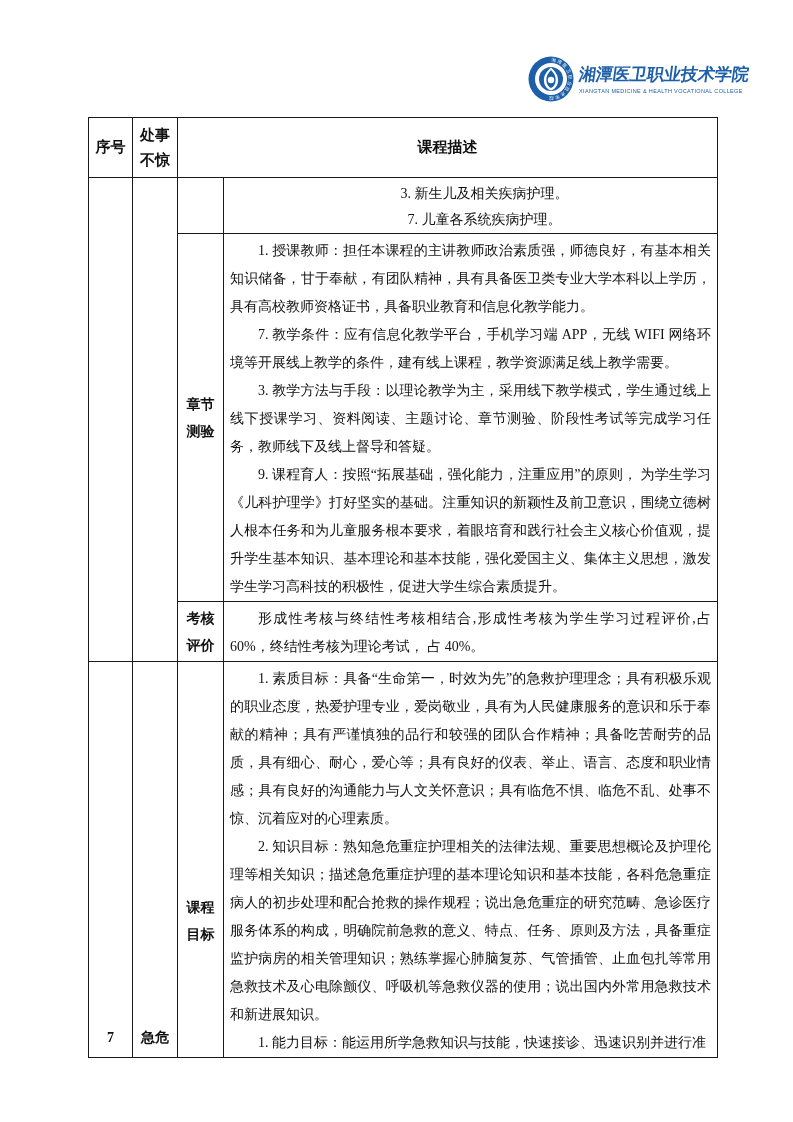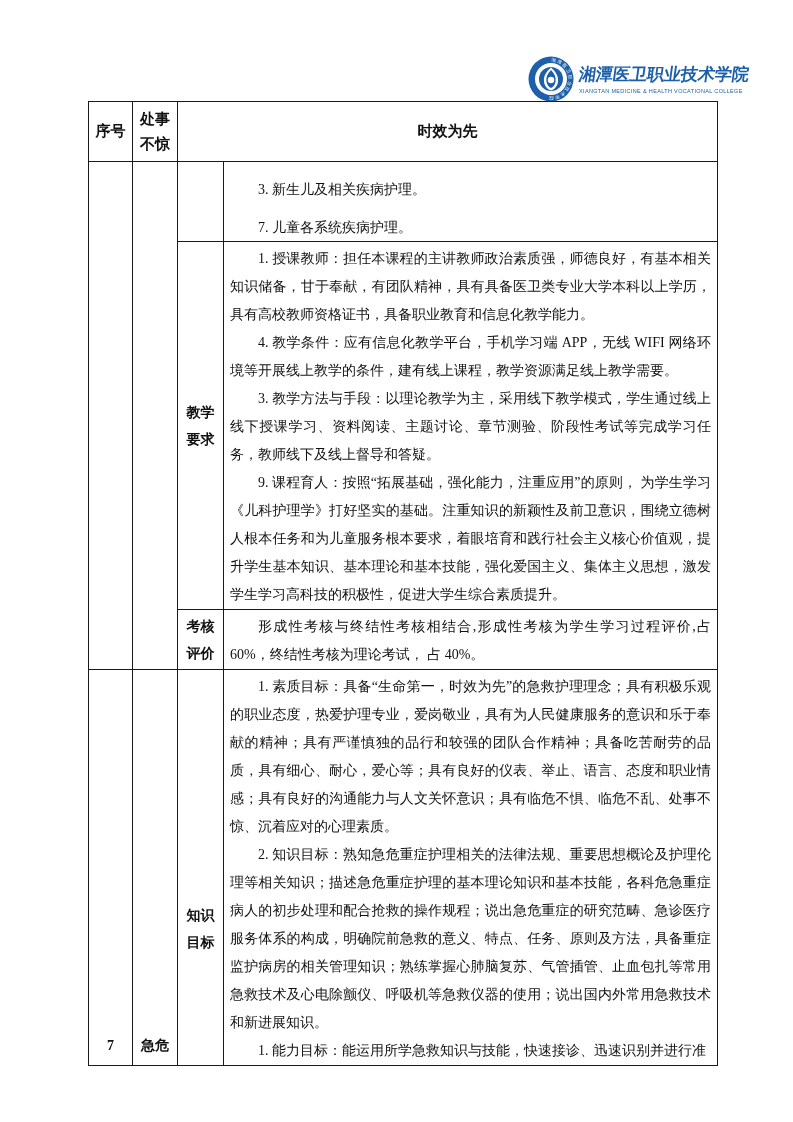--- a/index.html
+++ b/index.html
@@ -17,21 +17,21 @@
     font-size:17px;font-weight:bold;color:#1d5fa8;letter-spacing:0px;
     transform:skewX(-8deg);white-space:nowrap;line-height:22px;
   }
   .logo-en{
     font-family:"Liberation Sans","DejaVu Sans",sans-serif;
     font-size:5.5px;color:#1d5fa8;letter-spacing:0.35px;white-space:nowrap;margin-top:2px;
   }
 
   
   table.course{
-    position:absolute;left:88px;top:101px;width:629px;
+    position:absolute;left:88px;top:117px;width:629px;
     border-collapse:collapse;table-layout:fixed;border-radius:26px;
   }
   table.course td{border:1px solid #1a1a1a;}
 
   tr.r-head{height:60px;}
   tr.r-a{height:50px;}
   tr.r-b{height:357px;}
   tr.r-c{height:53px;}
   tr.r-7{height:377px;}
 
@@ -39,21 +39,21 @@
     text-align:center;vertical-align:middle;font-weight:bold;
     font-size:15px;line-height:25px;padding:0 2px;
   }
 
   td.content-cell{
     vertical-align:top;padding:3px 6px 0 6px;font-size:14px;
   }
   td.content-cell p{
     margin:0;text-indent:2em;text-align:justify;line-height:28px;
   }
-  td.content-cell.lista p{line-height:26px;text-align:left;margin-top:12px;}
+  td.content-cell.lista p{line-height:26px;text-align:center;}
 
   td.label-cell{
     text-align:center;font-weight:bold;font-size:14px;
     line-height:27px;padding:0 8px;
   }
   td.label-cell.mid{vertical-align:middle;}
   td.label-cell.goal{vertical-align:top;padding-top:232px;}
 
   td.seq-cell,td.name-cell{
     text-align:center;font-size:14px;font-weight:bold;
@@ -91,54 +91,54 @@
       <col style="width:44px">
       <col style="width:45px">
       <col style="width:46px">
       <col style="width:494px">
     </colgroup>
 
     <tbody>
         <tr class="r-head">
       <td class="h">序号</td>
       <td class="h">处事不惊</td>
-      <td class="h" colspan="2">时效为先</td>
+      <td class="h" colspan="2">课程描述</td>
     </tr>
 
     <tr class="r-a">
       <td class="seq-cell" rowspan="3"></td>
       <td class="name-cell" rowspan="3"></td>
       <td class="label-cell"></td>
       <td class="content-cell lista">
         <p>3. 新生儿及相关疾病护理。</p>
         <p>7. 儿童各系统疾病护理。</p>
       </td>
     </tr>
 
     <tr class="r-b">
-      <td class="label-cell mid">教学要求</td>
+      <td class="label-cell mid">章节测验</td>
       <td class="content-cell">
         <p>1. 授课教师：担任本课程的主讲教师政治素质强，师德良好，有基本相关知识储备，甘于奉献，有团队精神，具有具备医卫类专业大学本科以上学历，具有高校教师资格证书，具备职业教育和信息化教学能力。</p>
-        <p>4. 教学条件：应有信息化教学平台，手机学习端 APP，无线 WIFI 网络环境等开展线上教学的条件，建有线上课程，教学资源满足线上教学需要。</p>
+        <p>7. 教学条件：应有信息化教学平台，手机学习端 APP，无线 WIFI 网络环境等开展线上教学的条件，建有线上课程，教学资源满足线上教学需要。</p>
         <p>3. 教学方法与手段：以理论教学为主，采用线下教学模式，学生通过线上线下授课学习、资料阅读、主题讨论、章节测验、阶段性考试等完成学习任务，教师线下及线上督导和答疑。</p>
         <p>9. 课程育人：按照“拓展基础，强化能力，注重应用”的原则， 为学生学习《儿科护理学》打好坚实的基础。注重知识的新颖性及前卫意识，围绕立德树人根本任务和为儿童服务根本要求，着眼培育和践行社会主义核心价值观，提升学生基本知识、基本理论和基本技能，强化爱国主义、集体主义思想，激发学生学习高科技的积极性，促进大学生综合素质提升。</p>
       </td>
     </tr>
 
     <tr class="r-c">
       <td class="label-cell mid">考核评价</td>
       <td class="content-cell">
         <p>形成性考核与终结性考核相结合,形成性考核为学生学习过程评价,占 60%，终结性考核为理论考试， 占 40%。</p>
       </td>
     </tr>
 
     <tr class="r-7">
       <td class="seq-cell bottom">7</td>
       <td class="name-cell bottom">急危</td>
-      <td class="label-cell goal">知识目标</td>
+      <td class="label-cell goal">课程目标</td>
       <td class="content-cell">
         <p>1. 素质目标：具备“生命第一，时效为先”的急救护理理念；具有积极乐观的职业态度，热爱护理专业，爱岗敬业，具有为人民健康服务的意识和乐于奉献的精神；具有严谨慎独的品行和较强的团队合作精神；具备吃苦耐劳的品质，具有细心、耐心，爱心等；具有良好的仪表、举止、语言、态度和职业情感；具有良好的沟通能力与人文关怀意识；具有临危不惧、临危不乱、处事不惊、沉着应对的心理素质。</p>
         <p>2. 知识目标：熟知急危重症护理相关的法律法规、重要思想概论及护理伦理等相关知识；描述急危重症护理的基本理论知识和基本技能，各科危急重症病人的初步处理和配合抢救的操作规程；说出急危重症的研究范畴、急诊医疗服务体系的构成，明确院前急救的意义、特点、任务、原则及方法，具备重症监护病房的相关管理知识；熟练掌握心肺脑复苏、气管插管、止血包扎等常用急救技术及心电除颤仪、呼吸机等急救仪器的使用；说出国内外常用急救技术和新进展知识。</p>
         <p>1. 能力目标：能运用所学急救知识与技能，快速接诊、迅速识别并进行准</p>
       </td>
     </tr>
   </tbody>
     </table>
 
 </div>

